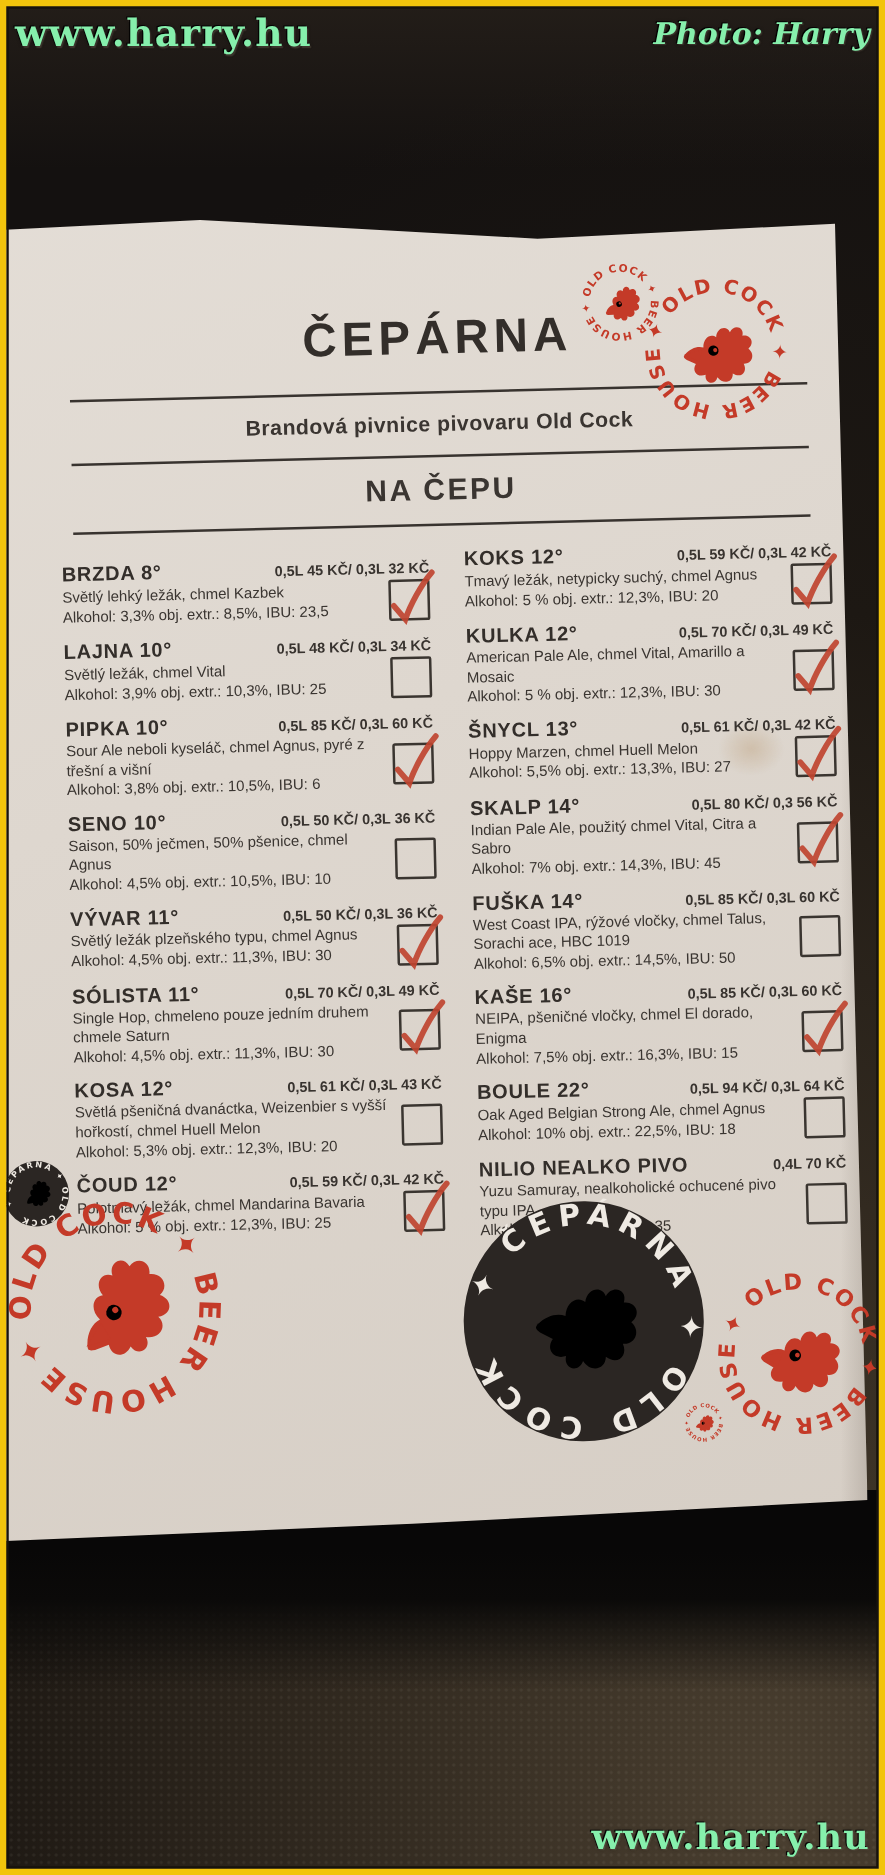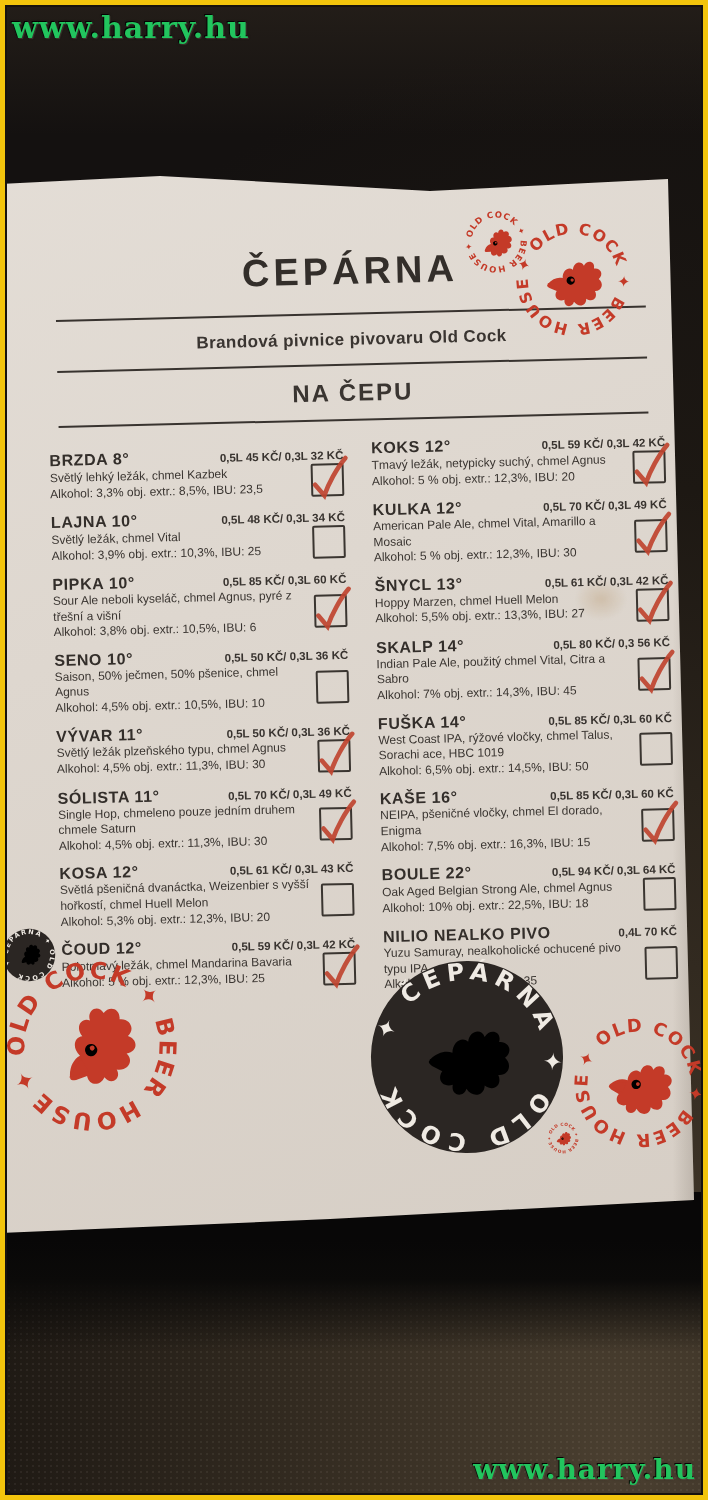--- a/index.html
+++ b/index.html
@@ -60,21 +60,21 @@
   .stamp{position:absolute;z-index:6;}
   .stamp svg{display:block;overflow:visible;}
   .stamp-text{font-family:"DejaVu Sans",sans-serif;font-weight:bold;}
   .red-stamp{color:#c43a28;}
   .red-stamp .stamp-text{fill:#c43a28;}
   .black-logo .stamp-text{fill:#efeae3;}
 
   
   .frame{position:absolute;inset:0;border:5px solid #f2c40c;box-shadow:inset 0 0 0 2px #16120d;
          z-index:20;pointer-events:none;}
-  .wm{position:absolute;z-index:21;font-family:"DejaVu Serif",serif;font-weight:bold;color:#22c55e;
+  .wm{position:absolute;z-index:21;font-family:"DejaVu Serif",serif;font-weight:bold;color:#86efac;
       text-shadow:-1px -1px 0 rgba(0,0,0,.9), 1px 1px 1px rgba(150,135,115,.28), 0 0 3px rgba(0,0,0,.45);}
   .wm-top-left{left:12px;top:10px;font-size:30px;letter-spacing:1px;}
   .wm-top-right{right:12px;top:12px;font-size:24px;font-style:italic;}
   .wm-bottom-right{right:12px;bottom:14px;font-size:28px;letter-spacing:1px;}
   .caption{position:absolute;left:12px;bottom:10px;z-index:22;background:#b7b5b2;color:#0c0c0c;
       border:3px solid #101010;border-radius:10px;padding:4px 14px 6px 10px;
       font-family:"Liberation Serif","DejaVu Serif",serif;font-weight:bold;font-size:21px;}
 </style>
 </head>
 <body>
@@ -520,15 +520,16 @@
       <g transform="translate(60,64) scale(0.7) translate(-50,-50)">
         <use href="#rooster"></use>
         </g>
     </svg>
   </div>
 
   <div class="paper-shade"></div>
 
   <div class="frame"></div>
   <div class="wm wm-top-left">www.harry.hu</div>
+  <div class="wm wm-top-right">Photo: Harry</div>
   <div class="wm wm-bottom-right">www.harry.hu</div>
 
 </div>
 
 </body></html>

